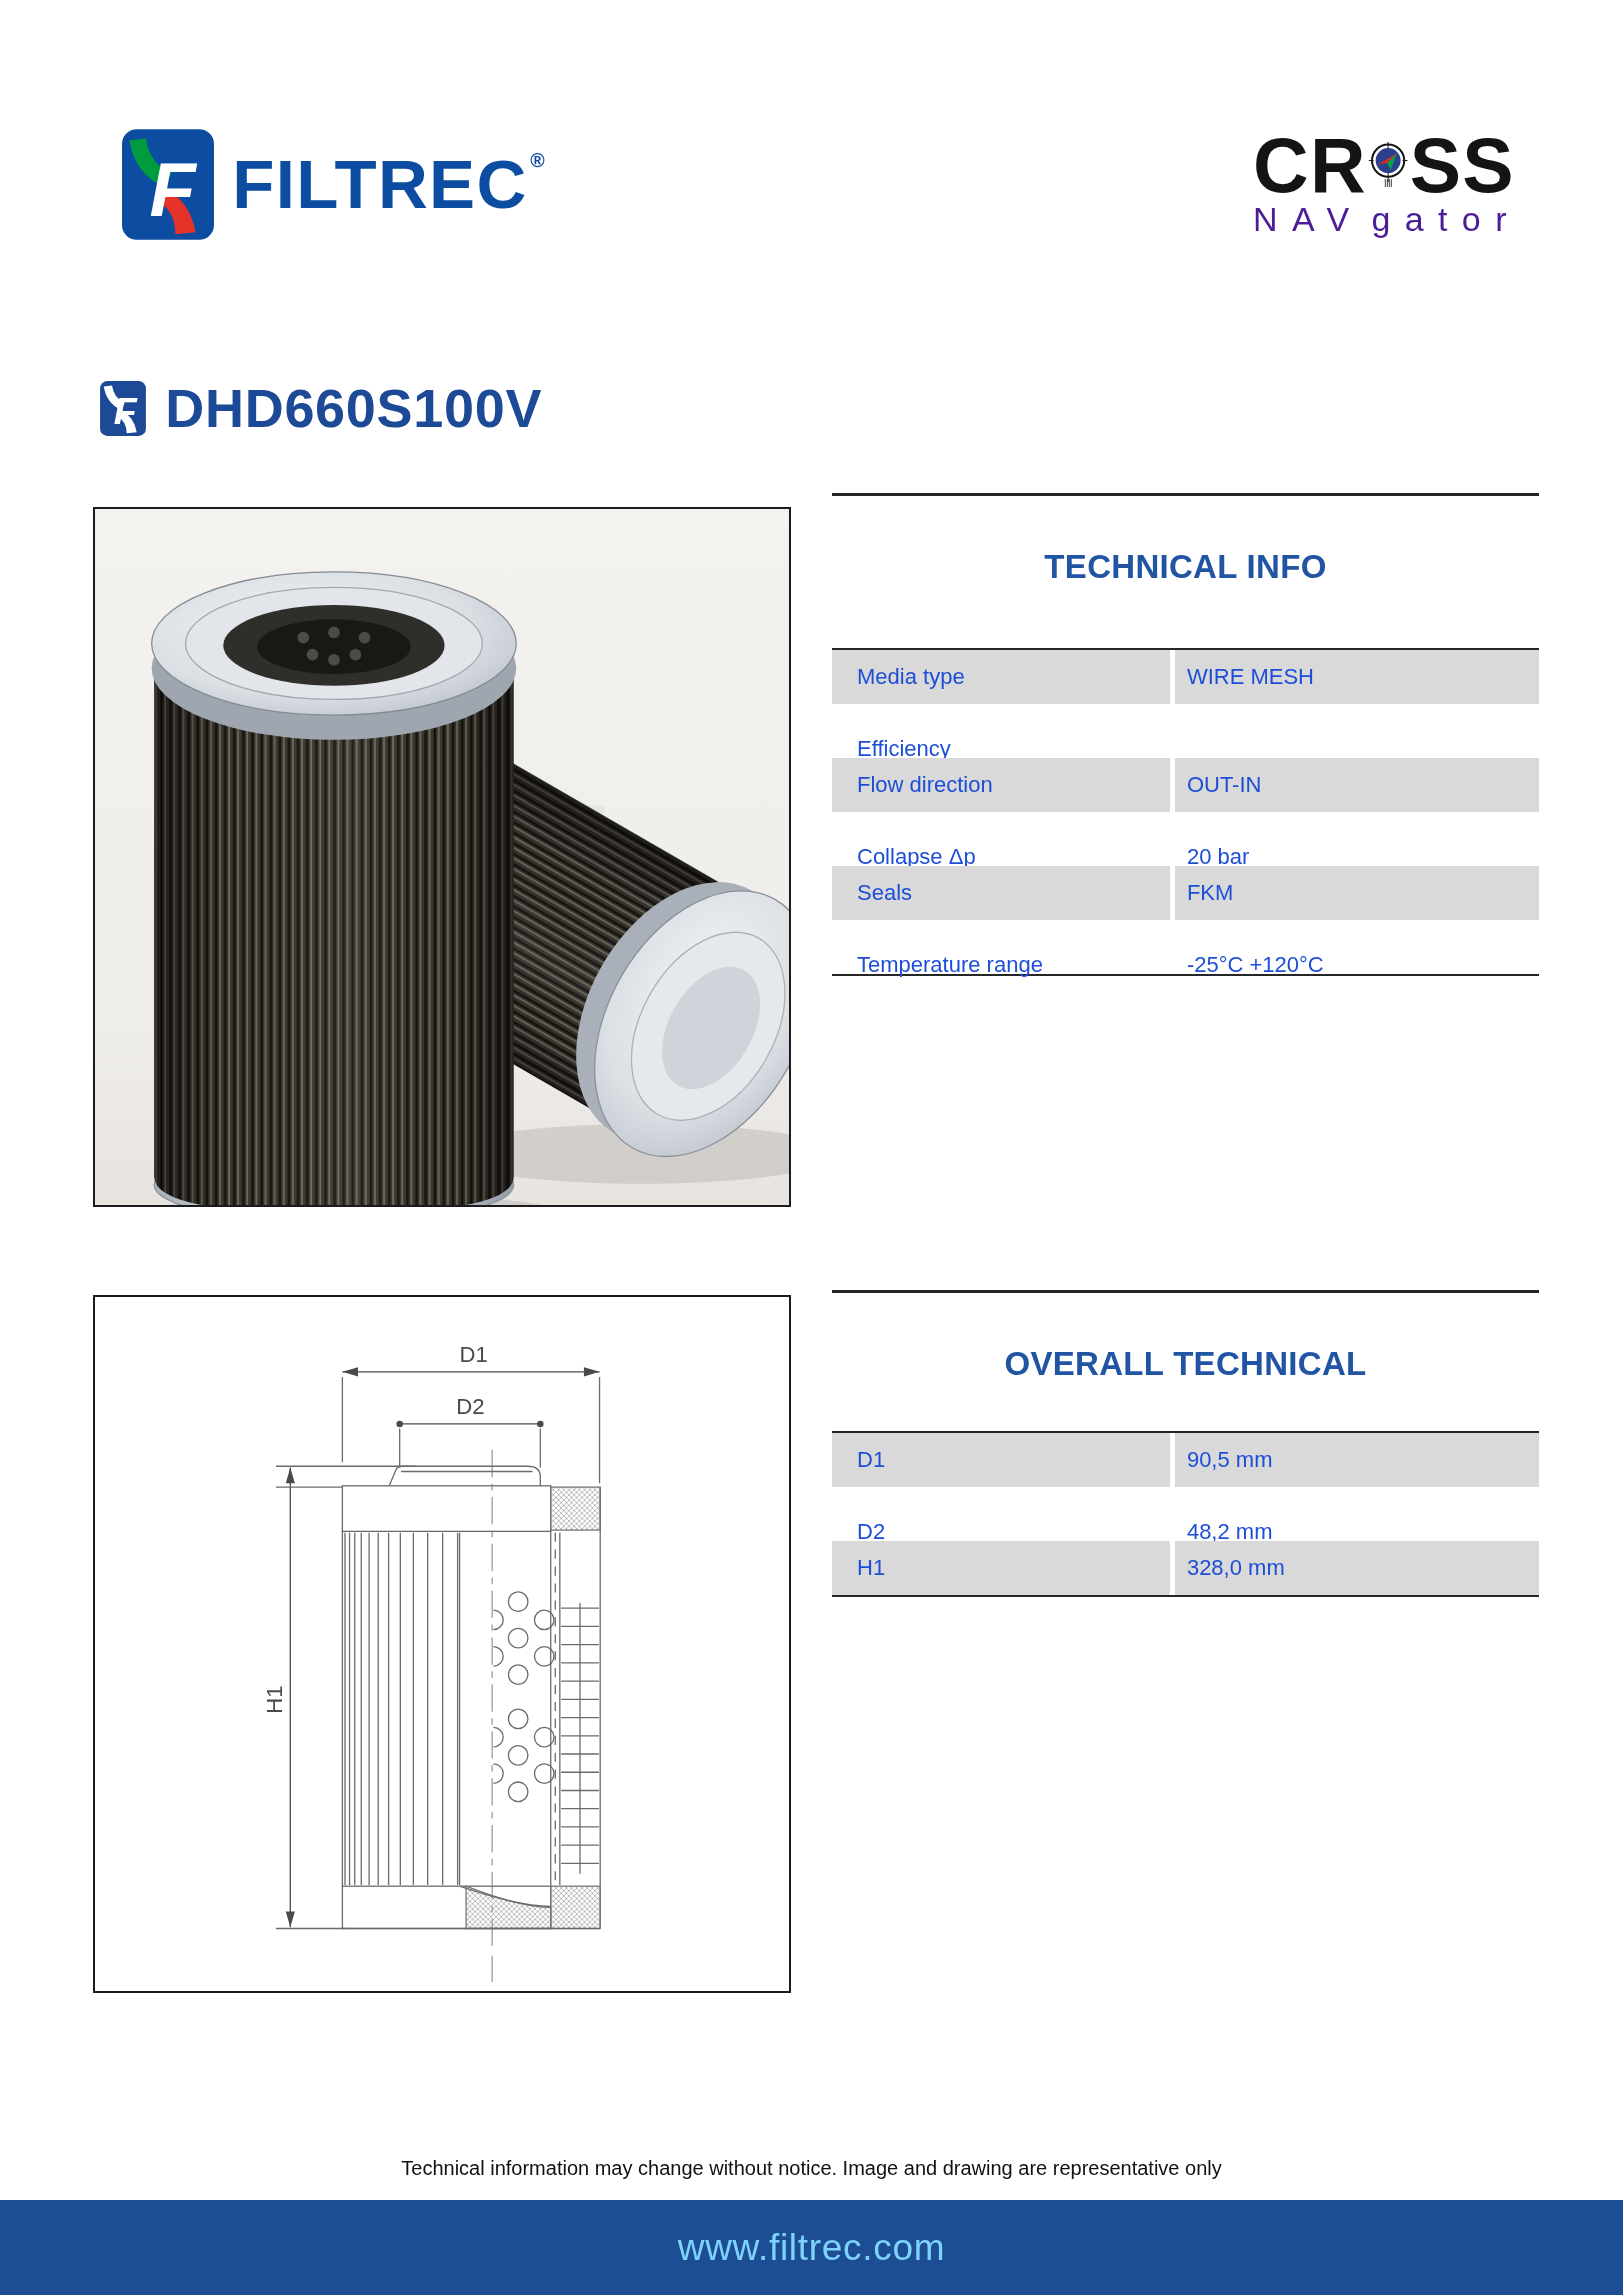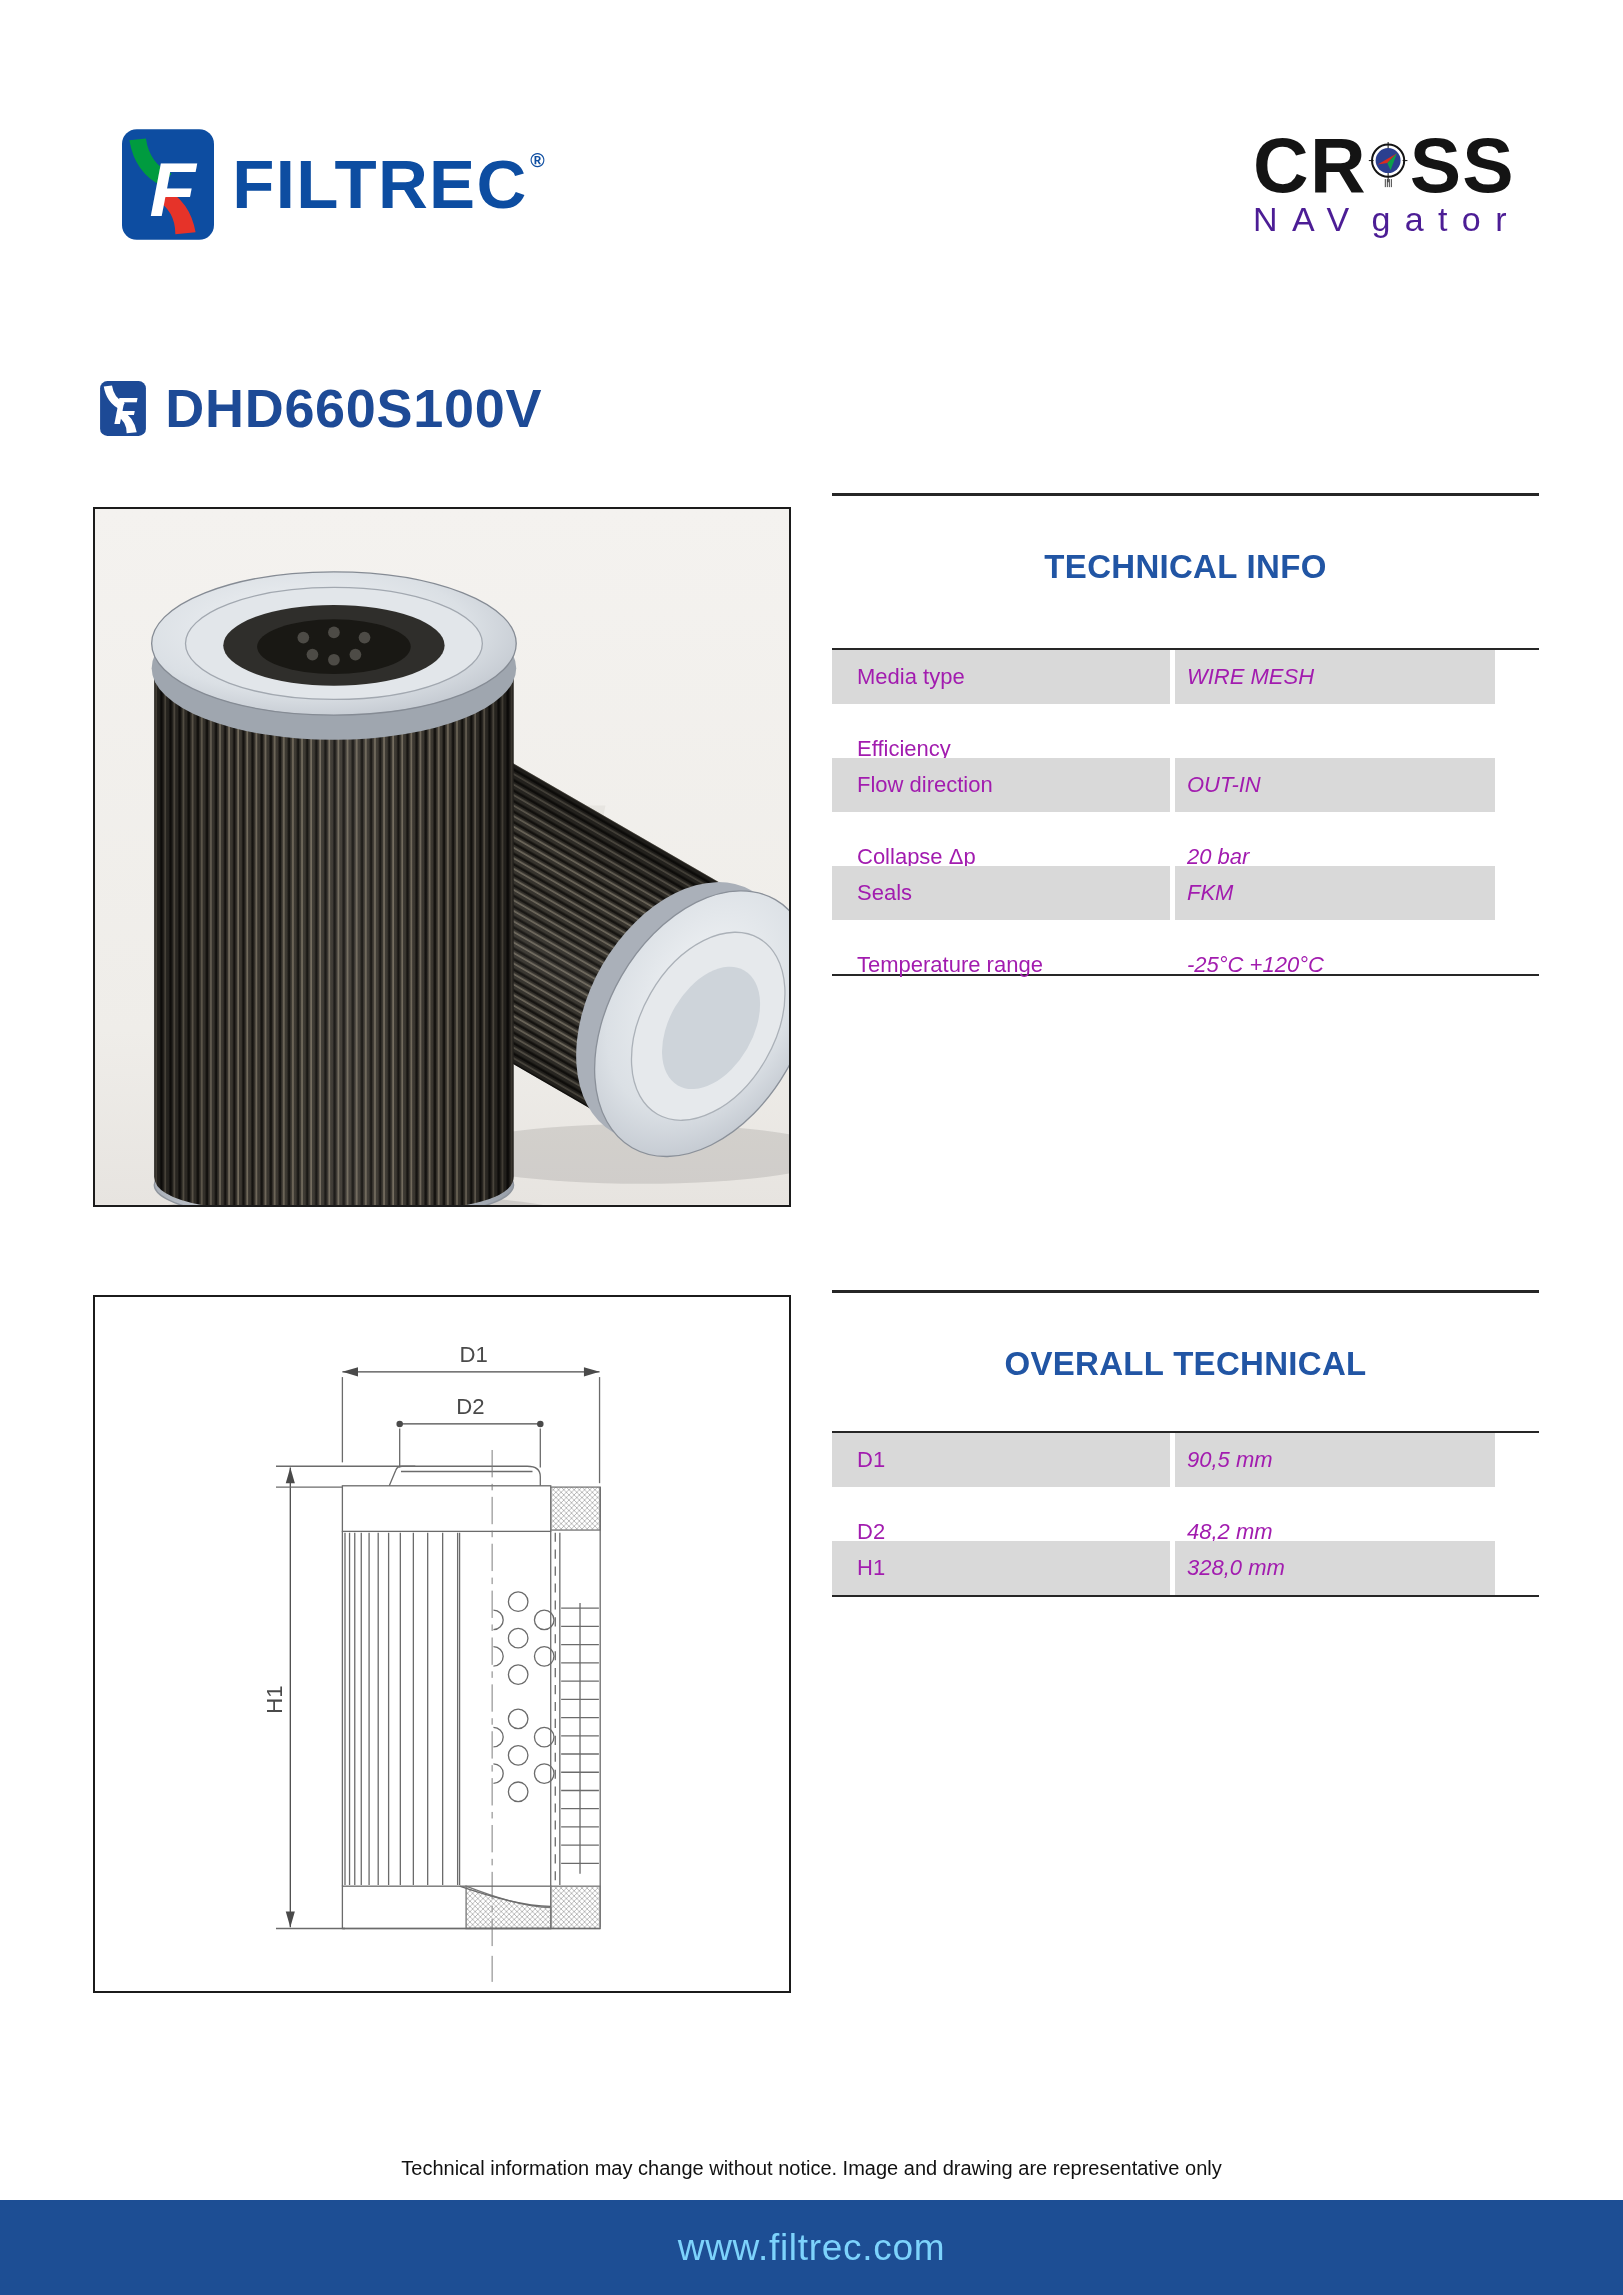--- a/index.html
+++ b/index.html
@@ -33,23 +33,23 @@
   .photo-box{left:93px;top:507px;width:698px;height:700px;border:2px solid #1b1b1b;box-sizing:border-box;background:#f1efec;}
   .drawing-box{left:93px;top:1295px;width:698px;height:698px;border:2px solid #1b1b1b;box-sizing:border-box;background:#ffffff;}
   .photo-box svg,.drawing-box svg{width:100%;height:100%;display:block;}
 
   
   .rcol{left:832px;width:707px;}
   .rule{height:3.3px;background:#262626;}
   .sec-title{width:707px;text-align:center;font-size:33px;font-weight:bold;color:#2155a4;letter-spacing:0.3px;}
   .dtable{width:707px;border-top:2.6px solid #262626;border-bottom:2.6px solid #262626;}
   .trow{display:flex;height:54px;}
-  .cell{display:flex;align-items:center;font-size:22px;color:#a21caf;box-sizing:border-box;}
+  .cell{display:flex;align-items:center;font-size:22px;color:#1d4ed8;box-sizing:border-box;}
   .cell.label{width:338px;padding-left:25px;margin-right:5.2px;}
-  .cell.value{width:320px;padding-left:11.8px;font-style:italic;}
+  .cell.value{width:364px;padding-left:11.8px;}
   .trow.gray .cell{background:#d9d9d9;}
   .trow.white .cell{background:#ffffff;margin-top:36px;}
 
   
   .disclaimer{left:0;top:2157px;width:1623px;text-align:center;font-size:20px;color:#111111;}
   .footer-bar{left:0;top:2200px;width:1623px;height:96px;background:#1d4e94;
     display:flex;align-items:center;justify-content:center;}
   .footer-url{color:#7dd3fc;font-size:37px;text-decoration:none;letter-spacing:0.7px;}
 </style>
 </head>

